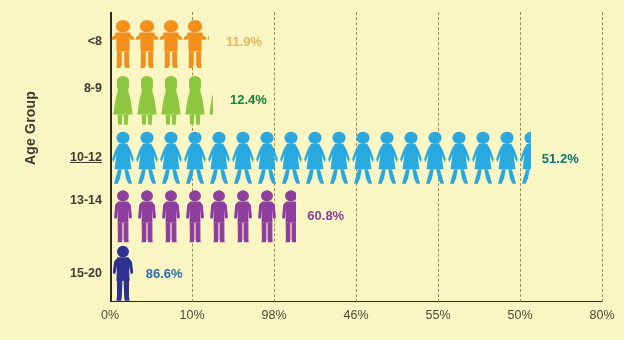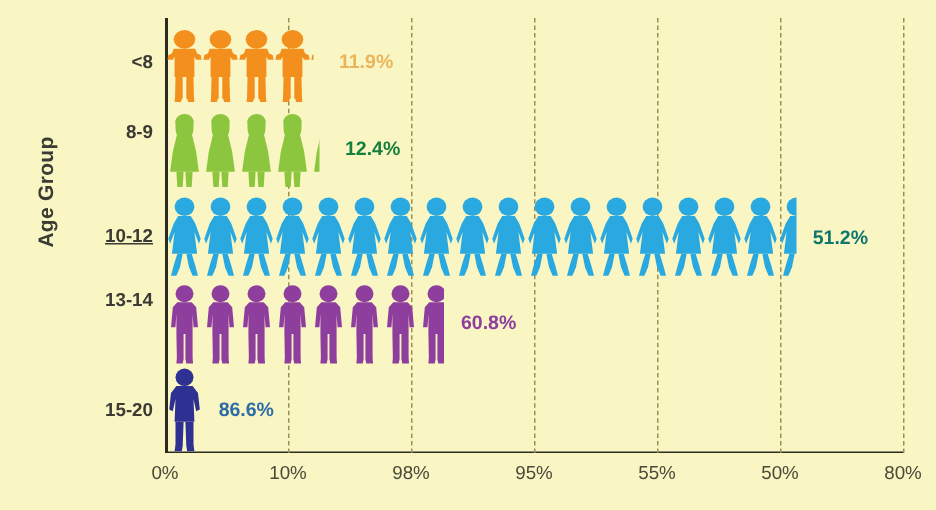--- a/index.html
+++ b/index.html
@@ -471,19 +471,19 @@
         <div class="value-label" style="left: 431.84px; top: 146px; color: #0f766e; text-align: right;">51.2%</div>
         <div class="value-label" style="left: 197.32px; top: 203px; color: rgb(142, 63, 158);">60.8%</div>
         <div class="value-label" style="left: 35.78px; top: 261px; color: rgb(46, 108, 168);">86.6%</div>
       </div>
   </div>
 
   <div id="x-labels">
       <div class="x-label" style="left: 0px;">0%</div>
       <div class="x-label" style="left: 82px;">10%</div>
       <div class="x-label" style="left: 164px;">98%</div>
-      <div class="x-label" style="left: 246px;">95%</div>
+      <div class="x-label" style="left: 246px;">46%</div>
       <div class="x-label" style="left: 328px;">55%</div>
       <div class="x-label" style="left: 410px;">50%</div>
       <div class="x-label" style="left: 492px;">80%</div>
     </div>
 
 </div>
 
 </body></html>

